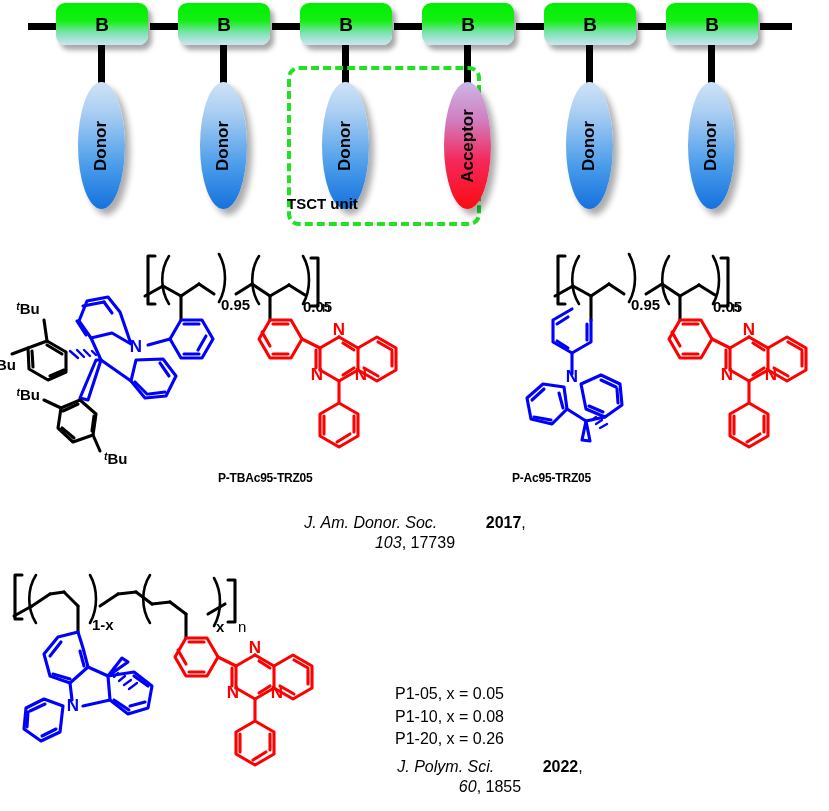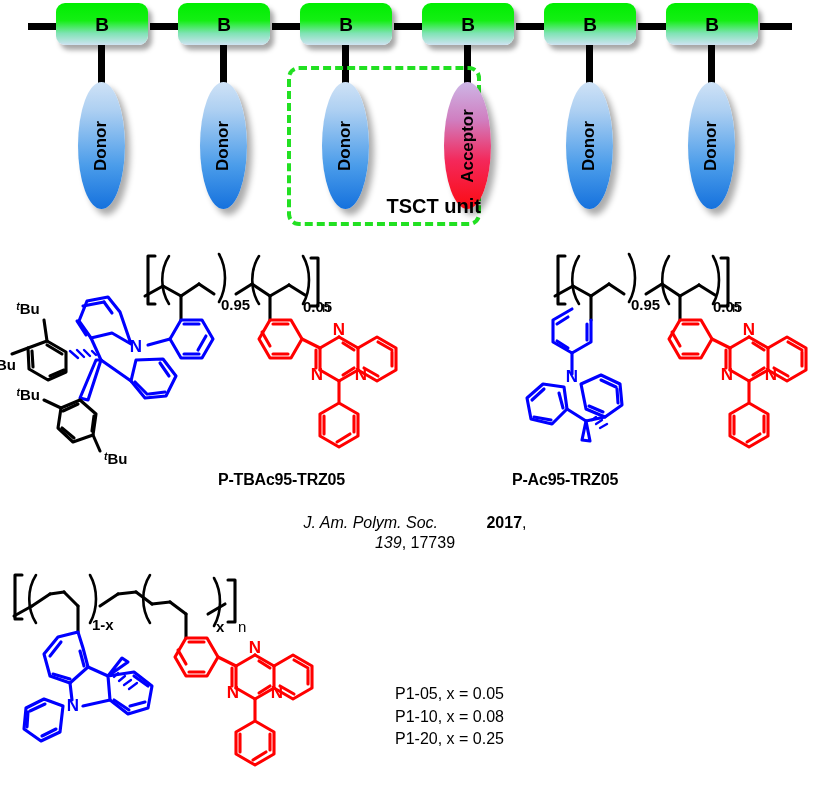--- a/index.html
+++ b/index.html
@@ -17,25 +17,25 @@
   .bbox span{font-weight:bold;font-size:19px;line-height:1;color:#000;}
   .stem{position:absolute;width:7px;background:#000;}
   .oval{position:absolute;width:47px;height:127px;border-radius:50%/50%;
         display:flex;align-items:center;justify-content:center;
         box-shadow:5px 6px 6px rgba(0,0,0,.33);}
   .oval.donor{background:linear-gradient(to bottom,#cfe2f6 0%,#aed0f2 22%,#4a9cea 66%,#1571dd 100%);}
   .oval.acceptor{background:linear-gradient(to bottom,#cdb6e6 0%,#d07ec0 30%,#f4285a 62%,#fb0b12 100%);}
   .oval b{transform:rotate(-90deg);font-size:17px;font-weight:bold;white-space:nowrap;color:#000;}
   #tsct-box{position:absolute;left:287px;top:66px;width:194px;height:160px;
             border:4px dashed #22e022;border-radius:12px;box-sizing:border-box;}
-  #tsct-label{position:absolute;left:287px;top:195px;width:194px;text-align:right;
-              font-size:20px;font-weight:bold;color:#000;}
+  #tsct-label{position:absolute;left:287px;top:195px;width:194px;text-align:left;
+              font-size:15px;font-weight:bold;color:#000;}
 
   
-  .cmpname{position:absolute;font-size:16px;font-weight:bold;letter-spacing:-.2px;
+  .cmpname{position:absolute;font-size:12px;font-weight:bold;letter-spacing:-.2px;
            white-space:nowrap;}
   .cite{position:absolute;font-size:16px;text-align:center;line-height:1.28;white-space:nowrap;}
   .cite i{font-style:italic;}
   .cite b{font-weight:bold;font-style:normal;margin-left:44px;}
   .xlist{position:absolute;font-size:16px;font-weight:normal;line-height:1.42;white-space:nowrap;}
 
   svg{overflow:visible;}
   .bk{stroke:#000;fill:none;stroke-width:3.1;stroke-linecap:round;stroke-linejoin:round;}
   .bl{stroke:#0000ff;fill:none;stroke-width:3.1;stroke-linecap:round;stroke-linejoin:round;}
   .rd{stroke:#ff0000;fill:none;stroke-width:3.1;stroke-linecap:round;stroke-linejoin:round;}
@@ -310,23 +310,23 @@
       <path class="rd" d="M334,133 L334,155 L315,166 L315,188 L334,199 L353,188 L353,166 L334,155"></path>
       <path class="rd" d="M319,168 L319,186"></path>
       <path class="rd" d="M332,194 L345,186"></path>
       <path class="rd" d="M349,184 L349,168"></path>
     </g>
   </svg>
 
   <div class="cmpname" style="left:512px;top:471px;">P-Ac95-TRZ05</div>
 
   <div class="cite" style="left:265px;top:513px;width:300px;">
-    <span><i>J. Am. Polym. Soc.</i>
+    <span><i>J. Am. Donor. Soc.</i>
     <b>2017</b><span>,</span></span><br>
-    <span><i>139</i><span>,</span>
+    <span><i>103</i><span>,</span>
     <span>17739</span></span>
   </div>
 
   <svg style="position:absolute;left:0px;top:572px;" width="340" height="239" viewBox="0 0 340 239">
 
     <g>
       <path class="bk" d="M14,44 L32,34"></path>
       <path class="bk" d="M32,34 L50,22"></path>
       <path class="bk" d="M50,22 L64,20"></path>
       <path class="bk" d="M64,20 L78,34"></path>
@@ -409,17 +409,23 @@
       <path class="rd" d="M255,127 L255,149 L236,160 L236,182 L255,193 L274,182 L274,160 L255,149"></path>
       <path class="rd" d="M240,162 L240,180"></path>
       <path class="rd" d="M253,188 L266,180"></path>
       <path class="rd" d="M270,178 L270,162"></path>
     </g>
   </svg>
 
   <div class="xlist" style="left:395px;top:683px;">
     <div>P1-05, x = 0.05</div>
     <div>P1-10, x = 0.08</div>
-    <div>P1-20, x = 0.25</div>
+    <div>P1-20, x = 0.26</div>
   </div>
 
+  <div class="cite" style="left:360px;top:757px;width:260px;">
+    <span><i>J. Polym. Sci.</i>
+    <b>2022</b><span>,</span></span><br>
+    <span><i>60</i><span>,</span>
+    <span>1855</span></span>
+  </div>
 
 </div>
 
 </body></html>

